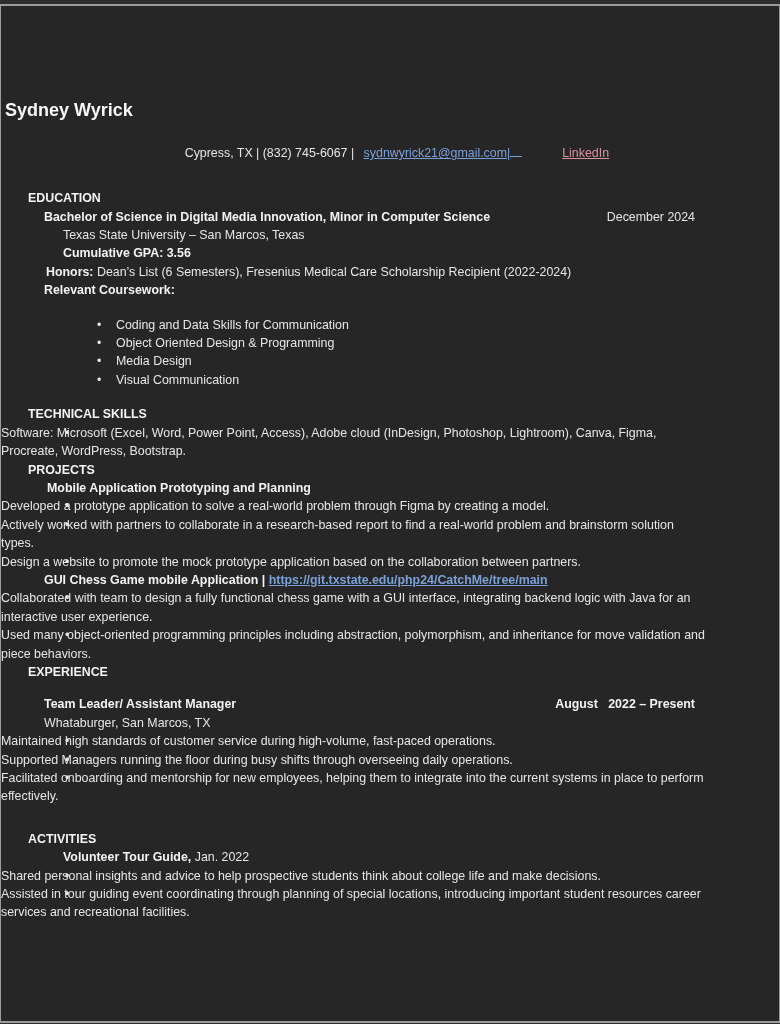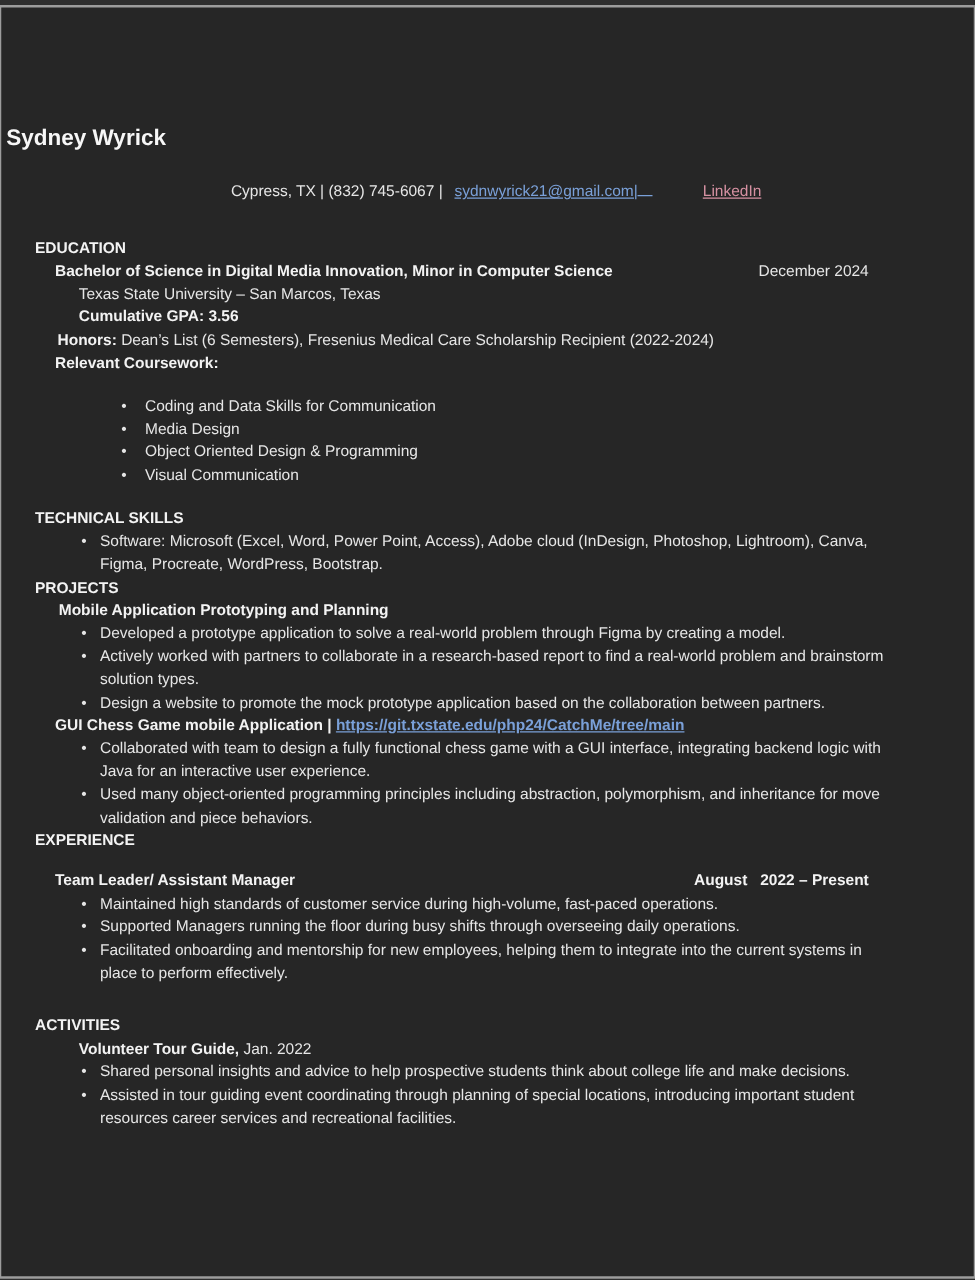--- a/index.html
+++ b/index.html
@@ -80,21 +80,20 @@
   }
   .ind { padding-left: 62px; }
   .honors { padding-left: 45px; }
   ul.bullets {
     list-style: none;
     margin: 0;
     padding: 0 70px 0 0;
   }
   ul.bullets li {
     position: relative;
-    padding-left: 79px;
   }
   ul.bullets li::before {
     content: "\2022";
     position: absolute;
     left: 64px;
     top: 0;
   }
   ul.b2 li { padding-left: 115px; }
   ul.b2 li::before { left: 96px; }
   .gap8  { height: 8px; }
@@ -124,22 +123,22 @@
   <div class="plain ind b">Cumulative GPA: 3.56</div>
   <div class="plain honors">
     <span class="b">Honors:</span><span> Dean’s List (6 Semesters), Fresenius Medical Care Scholarship Recipient (2022-2024)</span>
   </div>
   <div class="plain b">Relevant Coursework:</div>
 
   <div class="gap16"></div>
 
   <ul class="bullets b2">
     <li>Coding and Data Skills for Communication</li>
+    <li>Object Oriented Design &amp; Programming</li>
     <li>Media Design</li>
-    <li>Object Oriented Design &amp; Programming</li>
     <li>Visual Communication</li>
   </ul>
 
   <div class="gap16"></div>
 
   <div class="h-sec">TECHNICAL SKILLS</div>
   <ul class="bullets">
     <li>Software: Microsoft (Excel, Word, Power Point, Access), Adobe cloud (InDesign, Photoshop, Lightroom), Canva, Figma, Procreate, WordPress, Bootstrap.</li>
   </ul>
 
@@ -157,20 +156,21 @@
     <li>Collaborated with team to design a fully functional chess game with a GUI interface, integrating backend logic with Java for an interactive user experience.</li>
     <li>Used many object-oriented programming principles including abstraction, polymorphism, and inheritance for move validation and piece behaviors.</li>
   </ul>
 
   <div class="h-sec">EXPERIENCE</div>
   <div class="gap14"></div>
   <div class="row-split">
     <span class="b">Team Leader/ Assistant Manager</span>
     <span class="b date">August   2022 – Present</span>
   </div>
+  <div class="plain">Whataburger, San Marcos, TX</div>
   <ul class="bullets">
     <li>Maintained high standards of customer service during high-volume, fast-paced operations.</li>
     <li>Supported Managers running the floor during busy shifts through overseeing daily operations.</li>
     <li>Facilitated onboarding and mentorship for new employees, helping them to integrate into the current systems in place to perform effectively.</li>
   </ul>
 
   <div class="gap24"></div>
 
   <div class="h-sec">ACTIVITIES</div>
   <div class="plain ind">

